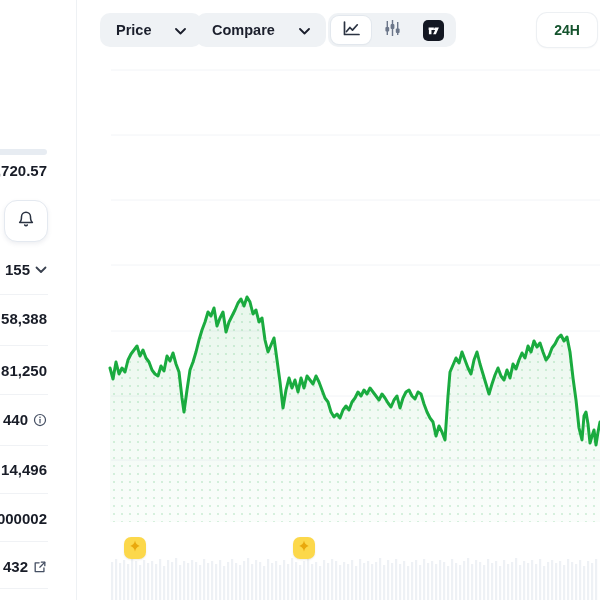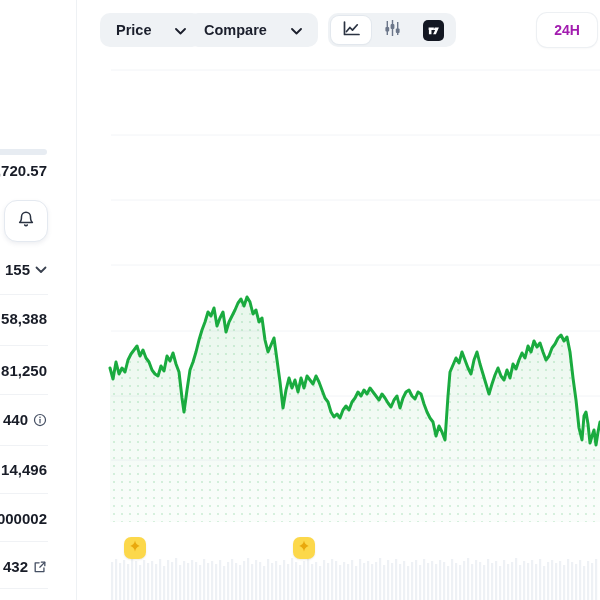--- a/index.html
+++ b/index.html
@@ -20,29 +20,29 @@
     box-shadow:0 2px 4px rgba(88,102,126,.10);display:flex;align-items:center;justify-content:center;cursor:pointer;}
   .sb-row{position:absolute;left:-60px;width:107px;text-align:right;white-space:nowrap;
     font-size:15px;font-weight:700;color:#181c27;display:flex;justify-content:flex-end;align-items:center;gap:5px;}
   .sb-div{position:absolute;left:0;width:48px;height:1px;background:#f0f2f5;}
   .sb-row .ic{display:inline-flex;flex:0 0 auto;}
   
   .btn{position:absolute;top:13px;height:34px;border-radius:10px;background:#eff2f5;
     display:flex;align-items:center;gap:24px;padding:0 16px;box-sizing:border-box;
     font-size:14.5px;font-weight:700;color:#1b1f2c;cursor:pointer;}
   .btn-price{left:100px;}
-  .btn-compare{left:188px;}
+  .btn-compare{left:196px;}
   .seg{position:absolute;left:328px;top:13px;height:34px;border-radius:10px;background:#eff2f5;
     display:flex;align-items:center;padding:0 3px;gap:1px;box-sizing:border-box;}
   .seg-item{width:40px;height:28px;border-radius:8px;display:flex;align-items:center;justify-content:center;cursor:pointer;}
   .seg-item.selected{background:#fff;box-shadow:0 0 0 1px #e3e8ee,0 1px 2px rgba(0,0,0,.05);}
   .tv-badge{width:21px;height:21px;border-radius:5px;background:#131722;display:flex;align-items:center;justify-content:center;}
   .btn-24h{position:absolute;left:537px;top:13px;width:60px;height:34px;background:#fff;border-radius:10px;
     box-shadow:0 0 0 1px #edf0f3,0 1px 3px rgba(0,0,0,.06);display:flex;align-items:center;justify-content:center;
-    font-size:14px;font-weight:700;color:#a21caf;cursor:pointer;}
+    font-size:14px;font-weight:700;color:#14532d;cursor:pointer;}
   
   .chart-svg{position:absolute;left:0;top:0;}
   .event-badge{position:absolute;width:22px;height:22px;border-radius:7px;background:#fcd84b;
     display:flex;align-items:center;justify-content:center;cursor:pointer;box-shadow:0 1px 2px rgba(0,0,0,.08);}
 </style>
 </head>
 <body>
 
 <div class="sidebar">
   <div class="range-bar"></div>

